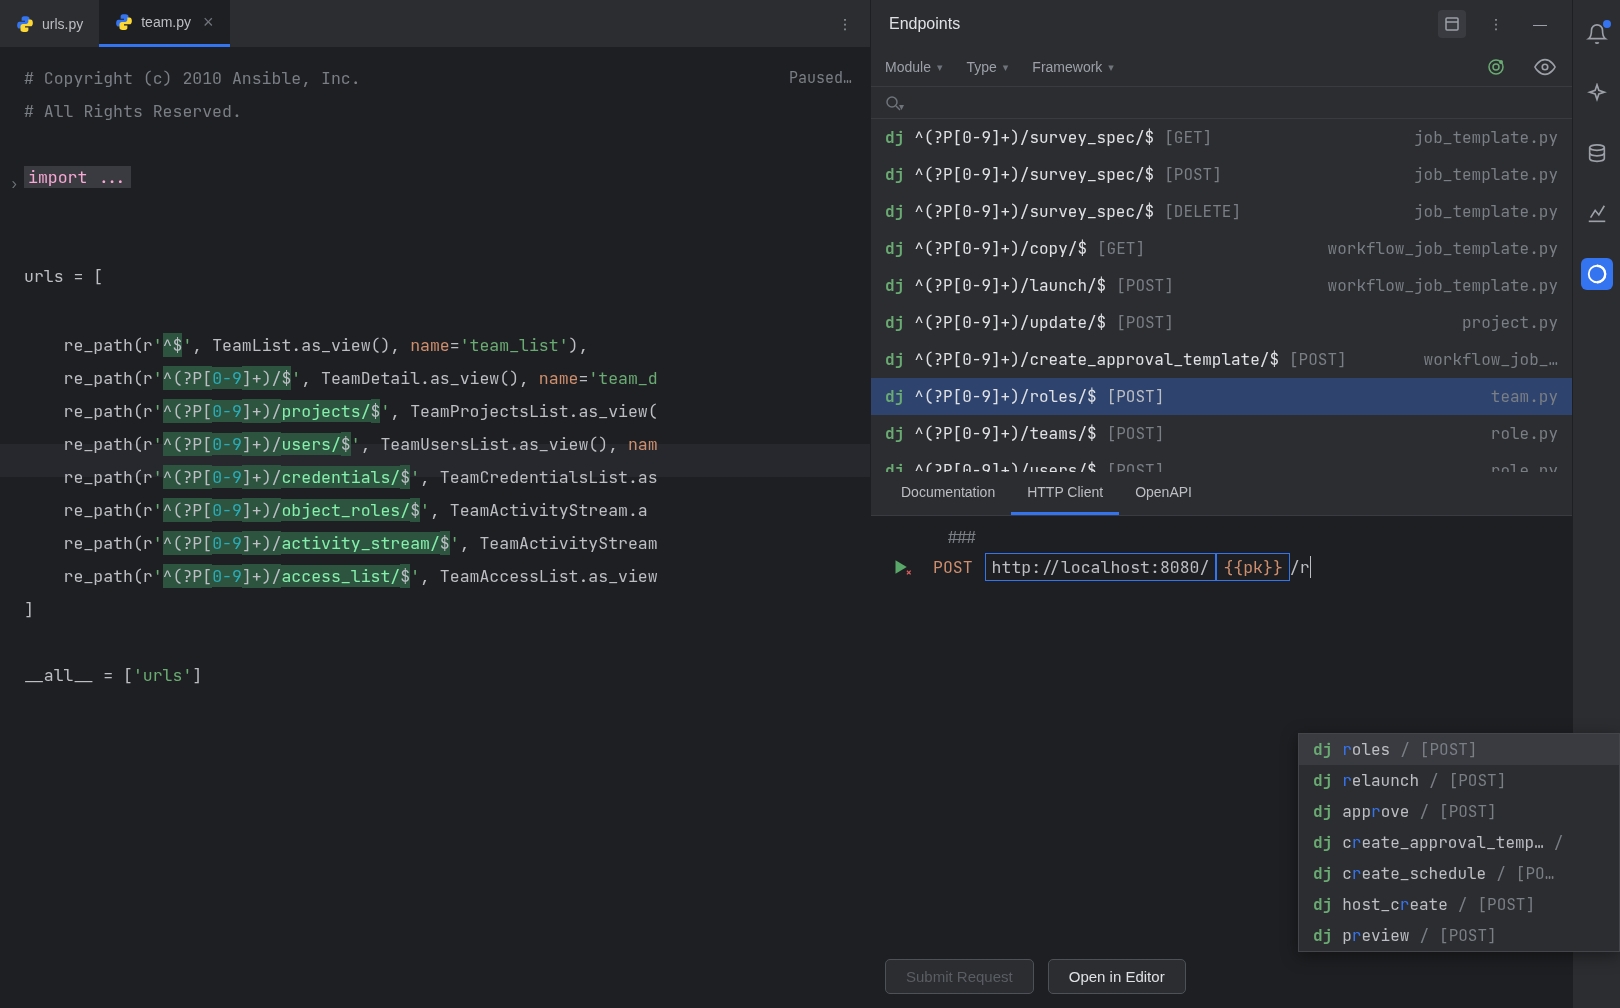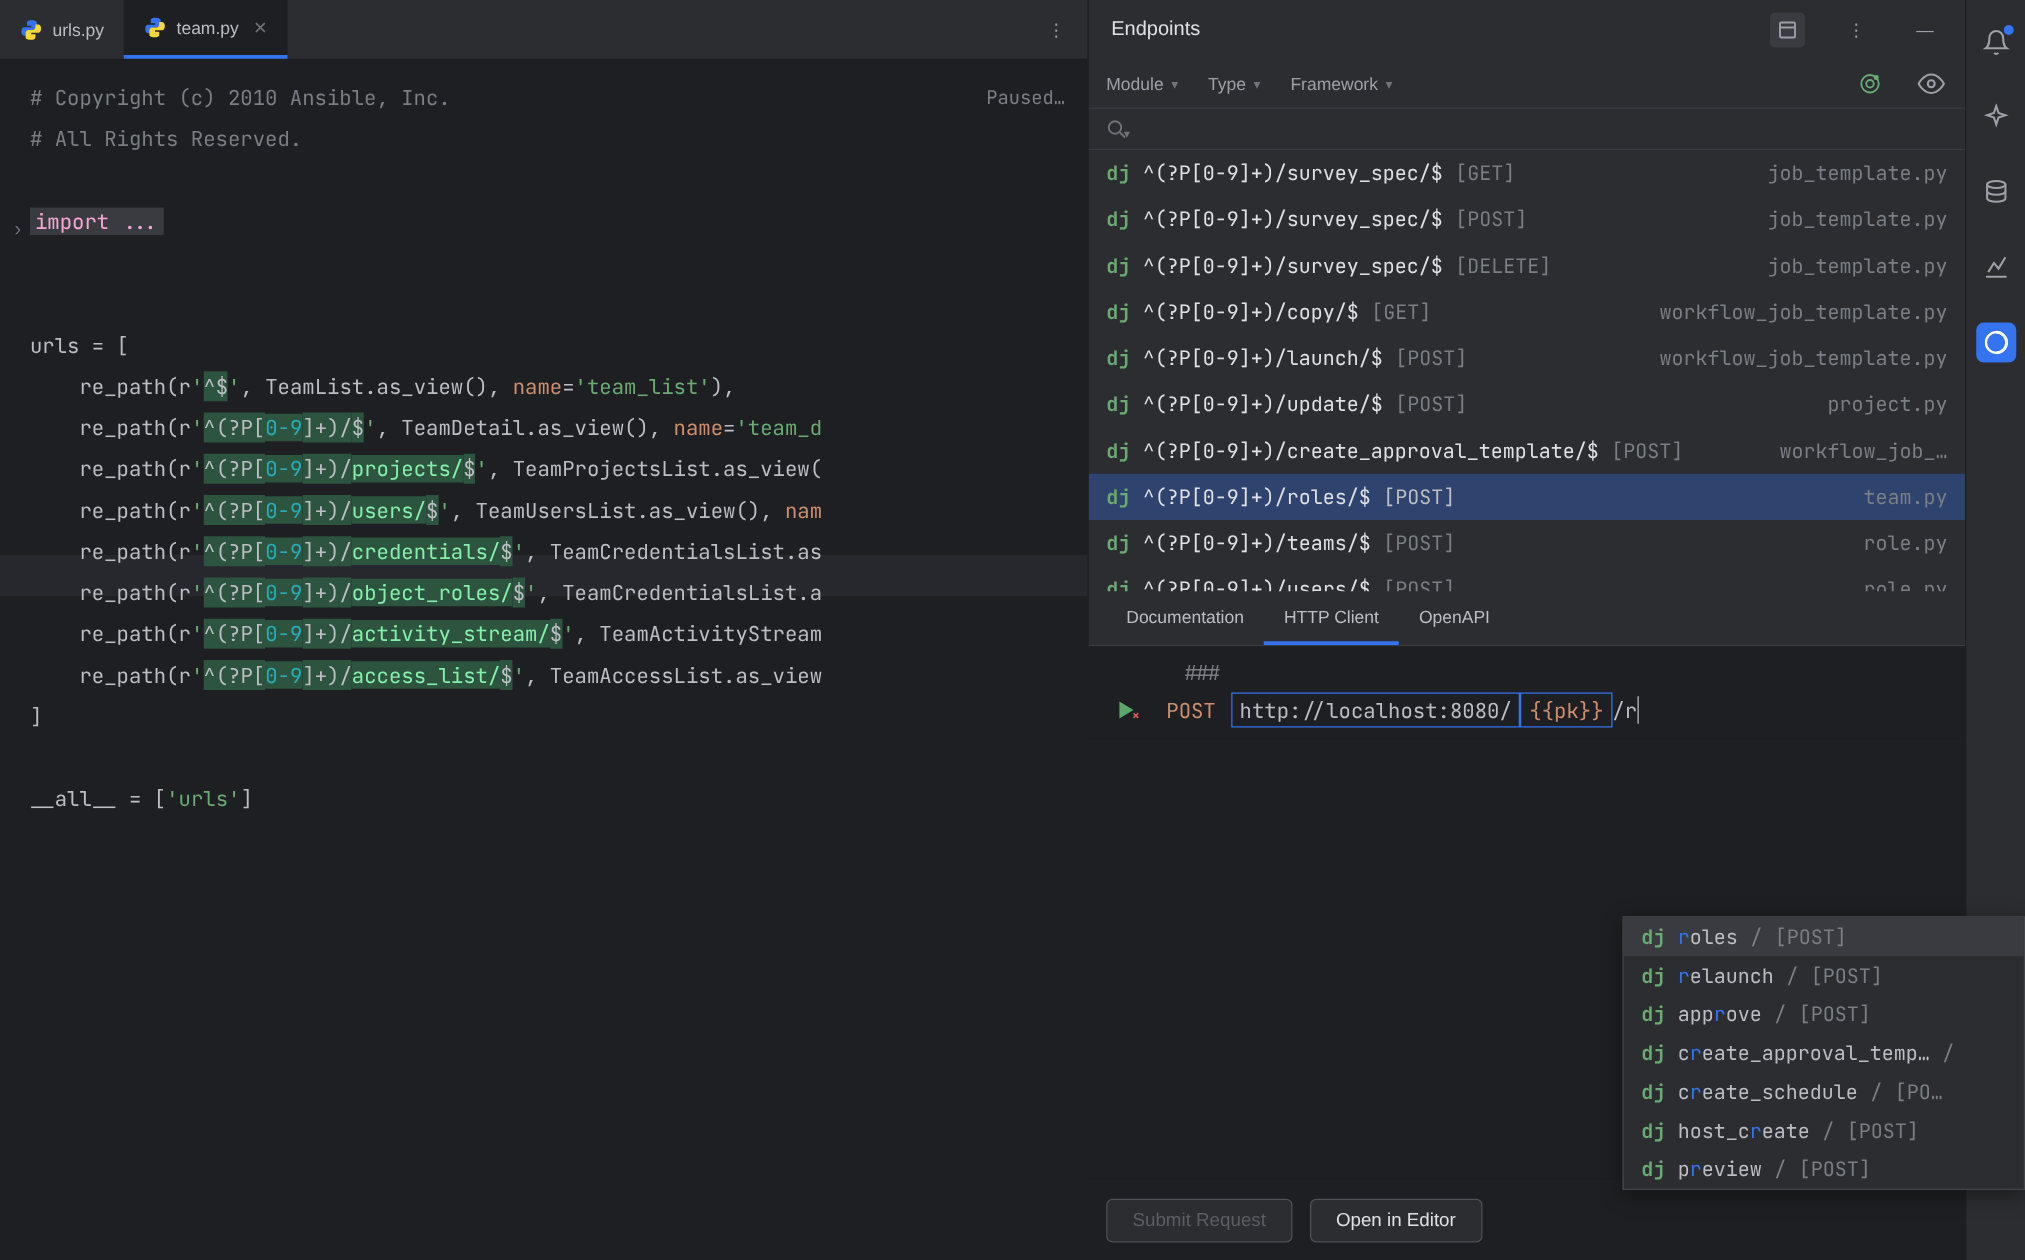--- a/index.html
+++ b/index.html
@@ -88,21 +88,21 @@
   background: #2b2d30;
   display: flex;
   flex-direction: column;
   border-left: 1px solid #1e1f22;
 }
 .panel-header {
   display: flex;
   align-items: center;
   height: 48px;
   padding: 0 18px;
-  gap: 27px;
+  gap: 16px;
 }
 .panel-header .title {
   font-size: 16px;
   color: #dfe1e5;
   font-weight: 500;
   flex: 1;
 }
 .panel-header .hicon {
   color: #9da0a8;
   cursor: pointer;
@@ -319,26 +319,26 @@
       <div><span class="comment"># All Rights Reserved.</span></div>
       <div>&nbsp;</div>
       <div style="position:relative">
         <span class="gutter-chevron" style="left:-14px; top:7px; position:absolute">›</span>
         <span class="folded">import ...</span>
       </div>
       <div>&nbsp;</div>
       <div>&nbsp;</div>
       <div><span>urls = [</span></div>
       <div id="paths-container">
-          <div style="white-space: pre;"><span>    re_path(r</span><span class="string">'</span><span class="regex-hl">^$</span><span class="string">'</span><span>, TeamList.as_view(), </span><span class="name-kw">name</span><span>=</span><span class="string">'team_list'</span><span>),</span></div>
+          <div style="white-space: pre; margin-top: 36px;"><span>    re_path(r</span><span class="string">'</span><span class="regex-hl">^$</span><span class="string">'</span><span>, TeamList.as_view(), </span><span class="name-kw">name</span><span>=</span><span class="string">'team_list'</span><span>),</span></div>
           <div style="white-space: pre;"><span>    re_path(r</span><span class="string">'</span><span class="regex-hl">^(?P<pk>[</pk></span><span class="regex-num">0-9</span><span class="regex-hl">]+)/</span><span class="regex-path"></span><span class="regex-hl">$</span><span class="string">'</span><span>, TeamDetail.as_view(), </span><span class="name-kw">name</span><span>=</span><span class="string">'team_d</span></div>
           <div style="white-space: pre;"><span>    re_path(r</span><span class="string">'</span><span class="regex-hl">^(?P<pk>[</pk></span><span class="regex-num">0-9</span><span class="regex-hl">]+)/</span><span class="regex-path">projects/</span><span class="regex-hl">$</span><span class="string">'</span><span>, TeamProjectsList.as_view(</span></div>
           <div style="white-space: pre;"><span>    re_path(r</span><span class="string">'</span><span class="regex-hl">^(?P<pk>[</pk></span><span class="regex-num">0-9</span><span class="regex-hl">]+)/</span><span class="regex-path">users/</span><span class="regex-hl">$</span><span class="string">'</span><span>, TeamUsersList.as_view(), </span><span class="name-kw">nam</span></div>
           <div style="white-space: pre;"><span>    re_path(r</span><span class="string">'</span><span class="regex-hl">^(?P<pk>[</pk></span><span class="regex-num">0-9</span><span class="regex-hl">]+)/</span><span class="regex-path">credentials/</span><span class="regex-hl">$</span><span class="string">'</span><span>, TeamCredentialsList.as</span></div>
-          <div style="white-space: pre;"><span>    re_path(r</span><span class="string">'</span><span class="regex-hl">^(?P<pk>[</pk></span><span class="regex-num">0-9</span><span class="regex-hl">]+)/</span><span class="regex-path">object_roles/</span><span class="regex-hl">$</span><span class="string">'</span><span>, TeamCredentialsList.a</span></div>
+          <div style="white-space: pre;"><span>    re_path(r</span><span class="string">'</span><span class="regex-hl">^(?P<pk>[</pk></span><span class="regex-num">0-9</span><span class="regex-hl">]+)/</span><span class="regex-path">object_roles/</span><span class="regex-hl">$</span><span class="string">'</span><span>, TeamActivityStream.a</span></div>
           <div style="white-space: pre;"><span>    re_path(r</span><span class="string">'</span><span class="regex-hl">^(?P<pk>[</pk></span><span class="regex-num">0-9</span><span class="regex-hl">]+)/</span><span class="regex-path">activity_stream/</span><span class="regex-hl">$</span><span class="string">'</span><span>, TeamActivityStream</span></div>
           <div style="white-space: pre;"><span>    re_path(r</span><span class="string">'</span><span class="regex-hl">^(?P<pk>[</pk></span><span class="regex-num">0-9</span><span class="regex-hl">]+)/</span><span class="regex-path">access_list/</span><span class="regex-hl">$</span><span class="string">'</span><span>, TeamAccessList.as_view</span></div>
         </div>
       <div><span>]</span></div>
       <div>&nbsp;</div>
       <div><span>__all__ = [</span><span class="string">'urls'</span><span>]</span></div>
     </div>
   </div>
 </div>
 

